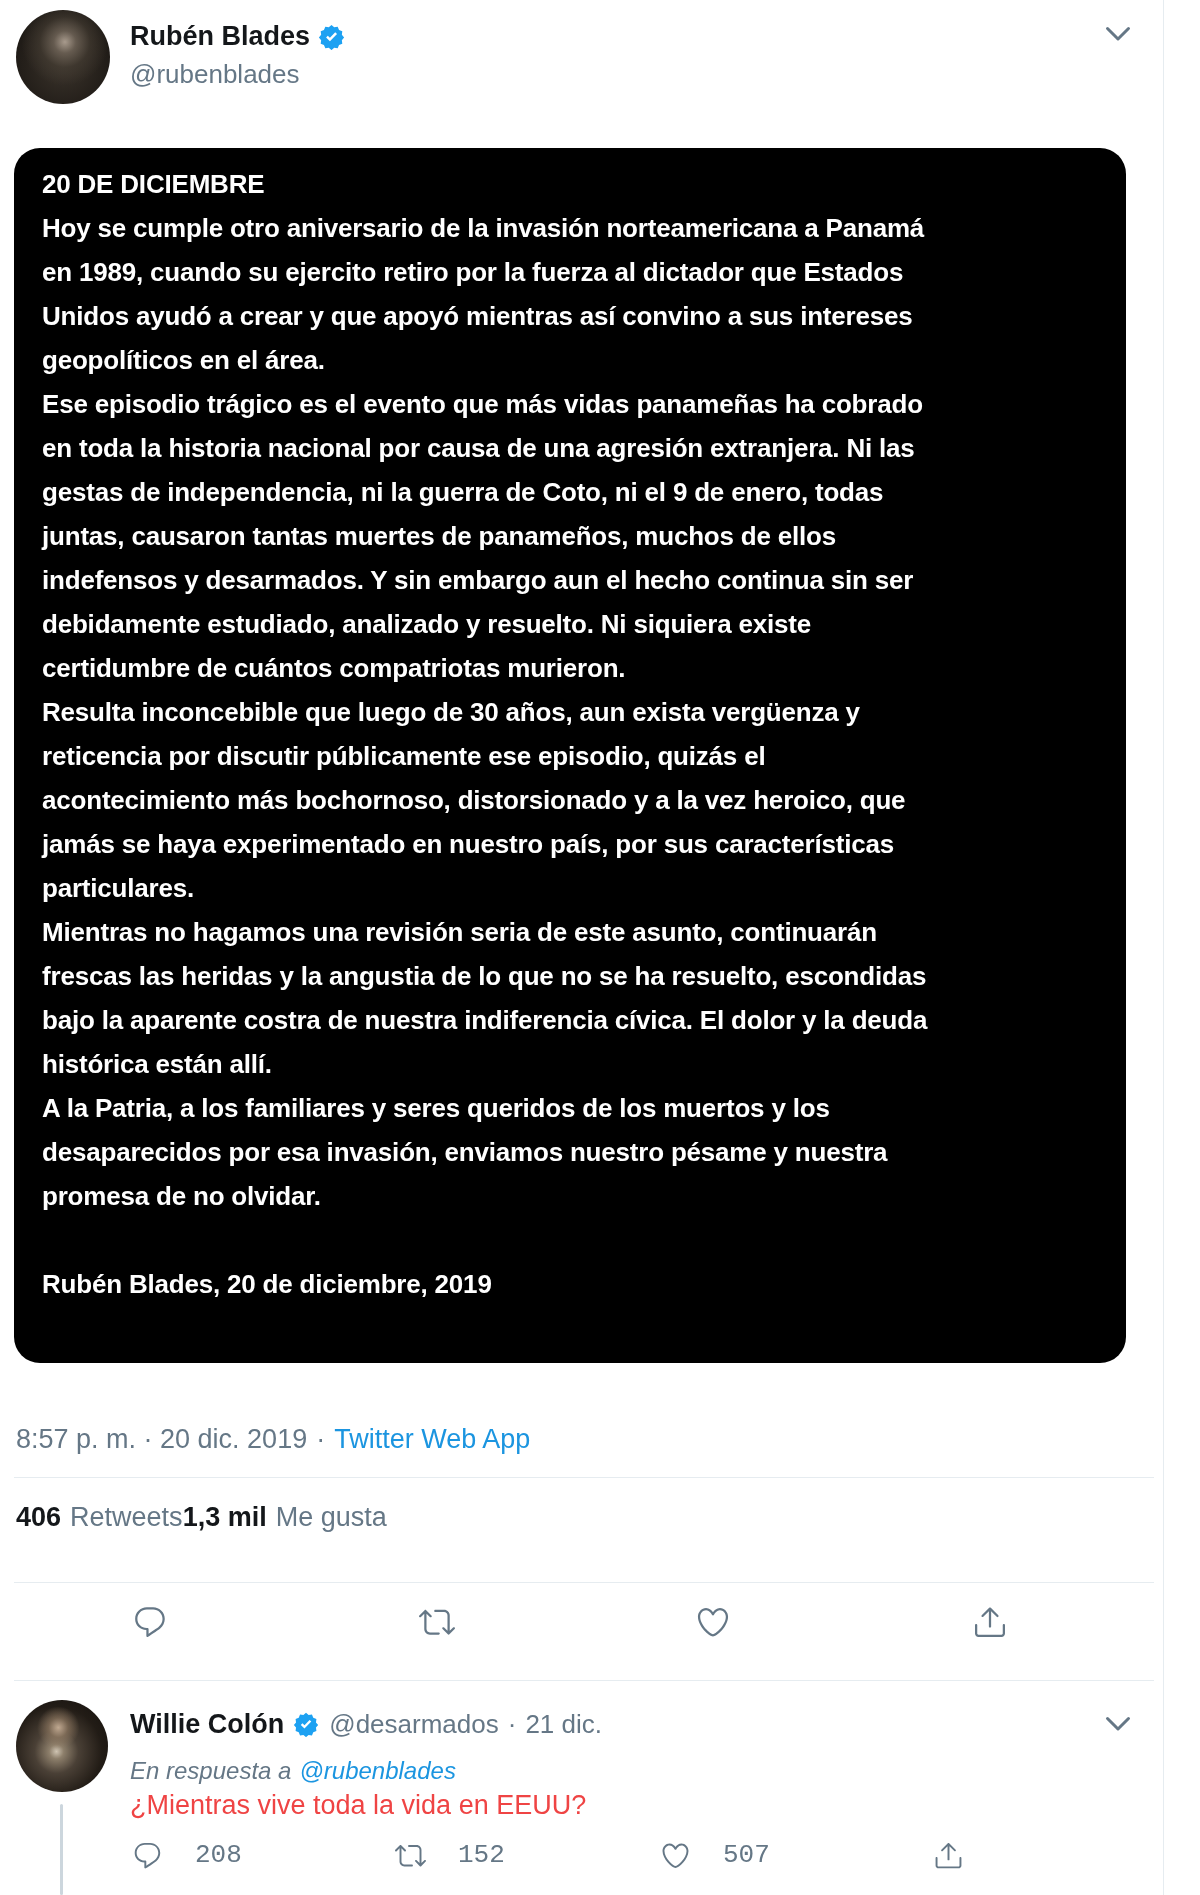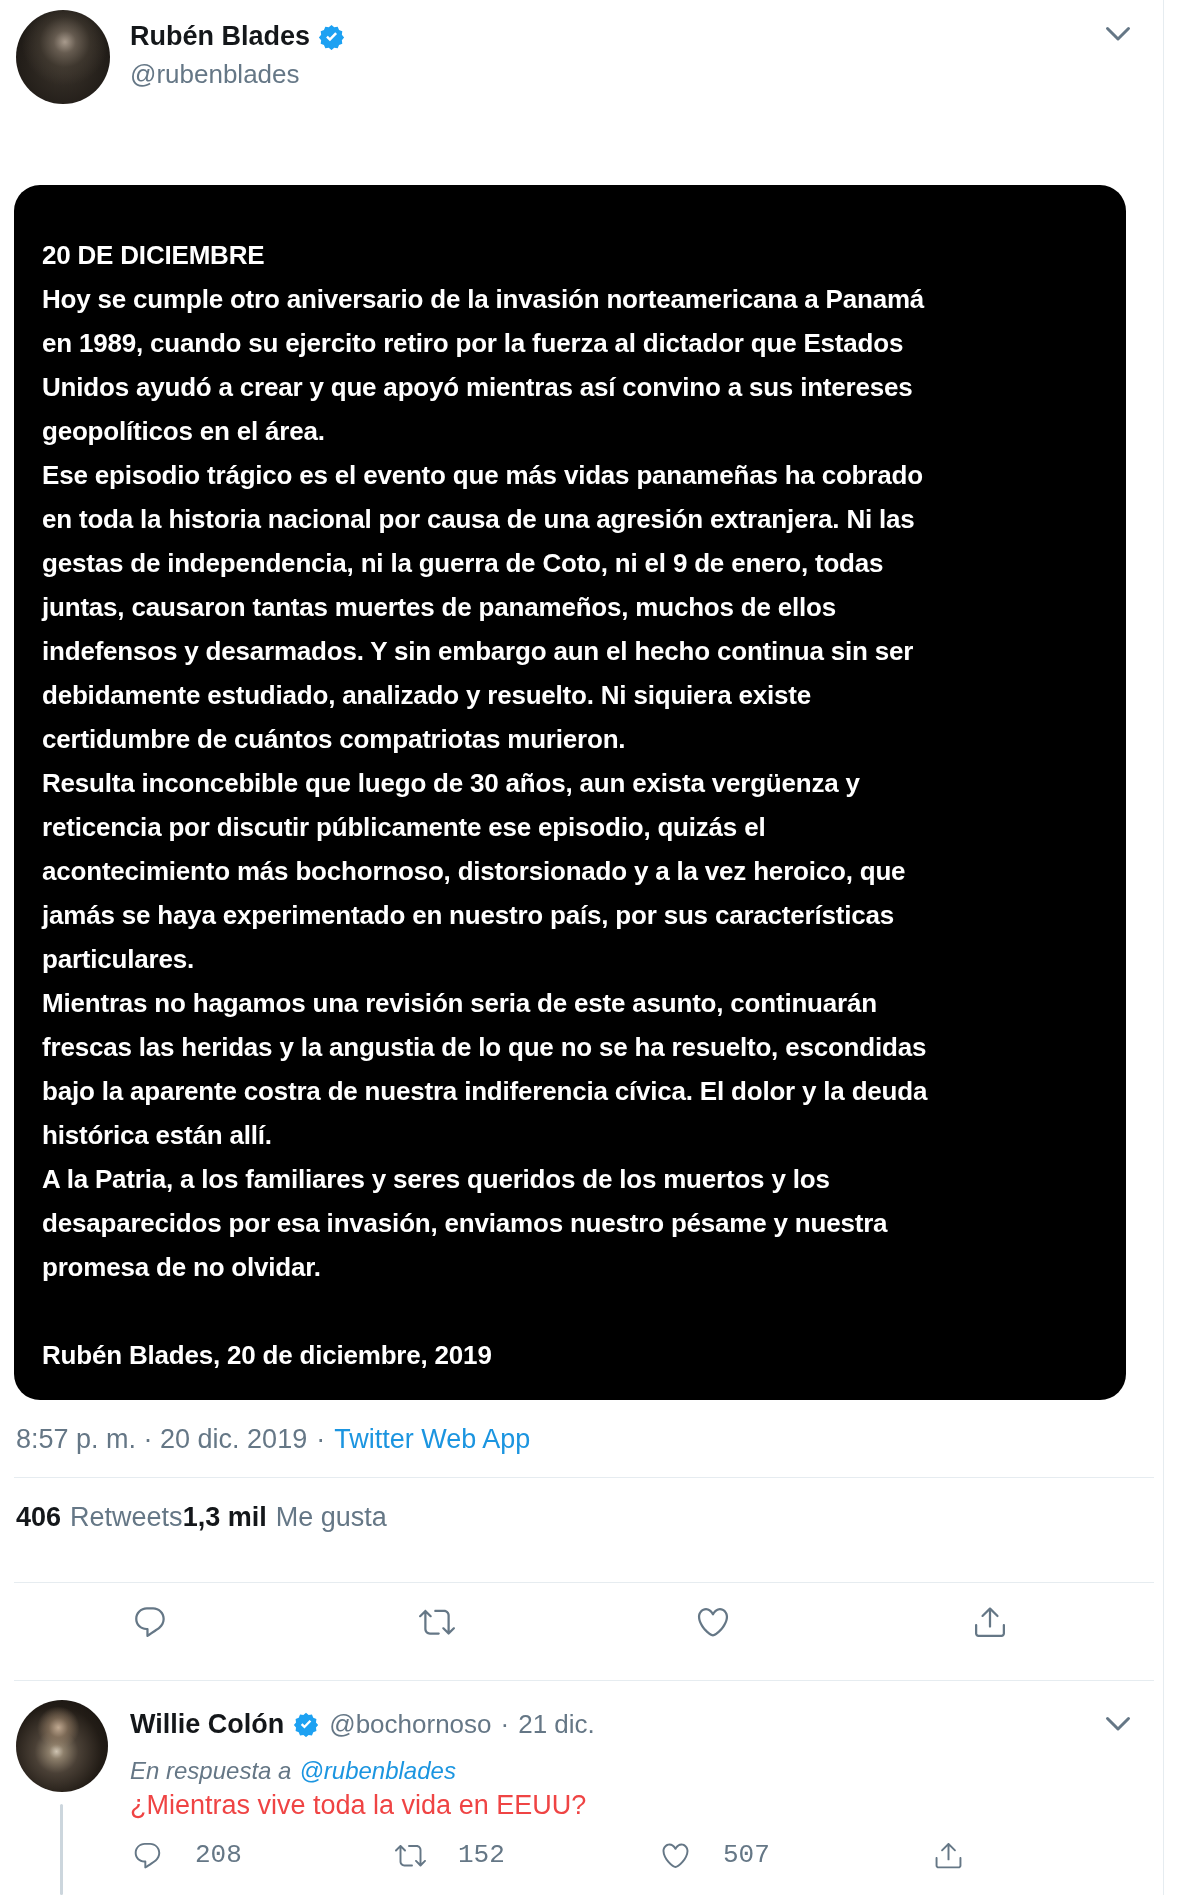--- a/index.html
+++ b/index.html
@@ -24,21 +24,21 @@
   .display-name { font-size:27px; font-weight:bold; color:#14171a; }
   .badge { width:27px; height:27px; display:inline-block; }
   .handle { position:absolute; left:130px; top:59px; font-size:26px; color:#657786; }
   .chevron-btn { position:absolute; width:40px; height:40px; background:none; border:none; cursor:pointer; }
   .chevron-main { left:1098px; top:14px; }
   .chevron-reply { left:1098px; top:1704px; }
 
   
   .tweet-image {
     position:absolute; left:14px; top:148px; width:1112px; height:1215px;
-    background:#000; border-radius:26px; padding:48px 28px 40px 28px; cursor:pointer;margin-top:37px;
+    background:#000; border-radius:26px; padding:14px 28px 40px 28px; cursor:pointer;
   }
   .image-text {
     color:#ffffff; font-size:26px; font-weight:bold; line-height:44px;
     letter-spacing:-0.2px; white-space:pre-line;
   }
 
   
   .timestamp-row { position:absolute; left:16px; top:1424px; font-size:27px; color:#657786; display:flex; gap:9px; align-items:flex-start; }
   .timestamp-row a { color:#1b95e0; text-decoration:none; cursor:pointer; }
   .divider { position:absolute; left:14px; width:1140px; height:1px; background:#e6ecf0; }
@@ -180,21 +180,21 @@
     <div class="thread-line"></div>
 
     <div class="reply-name-row">
       <span class="display-name">Willie Colón</span>
       <span class="badge">
         <svg viewBox="0 0 24 24" width="26" height="26">
           <path fill="#1da1f2" d="M12 1.7l2.4 2 3.1-.4 1.2 2.9 2.9 1.2-.4 3.1 2 2.4-2 2.4.4 3.1-2.9 1.2-1.2 2.9-3.1-.4-2.4 2-2.4-2-3.1.4-1.2-2.9-2.9-1.2.4-3.1-2-2.4 2-2.4-.4-3.1 2.9-1.2L6.5 3.3l3.1.4z"></path>
           <path fill="#fff" d="M10.6 16.2l-3.4-3.3 1.5-1.6 1.9 1.8 4.7-4.9 1.6 1.5z"></path>
         </svg>
       </span>
-      <span class="gray">@bochornoso</span>
+      <span class="gray">@desarmados</span>
       <span class="gray">·</span>
       <span class="gray">21 dic.</span>
     </div>
 
     <button class="chevron-btn chevron-reply">
       <svg viewBox="0 0 24 24" width="36" height="36">
           <path d="M5 9l7 7 7-7" fill="none" stroke="#657786" stroke-width="2" stroke-linecap="round" stroke-linejoin="round"></path>
         </svg>
     </button>
 

